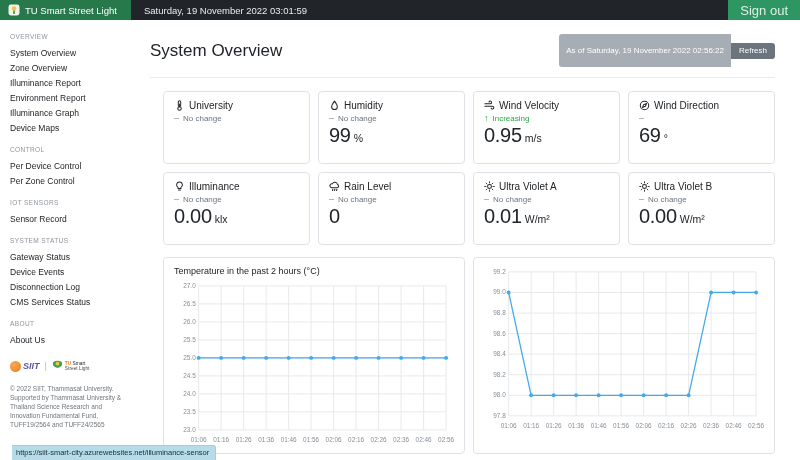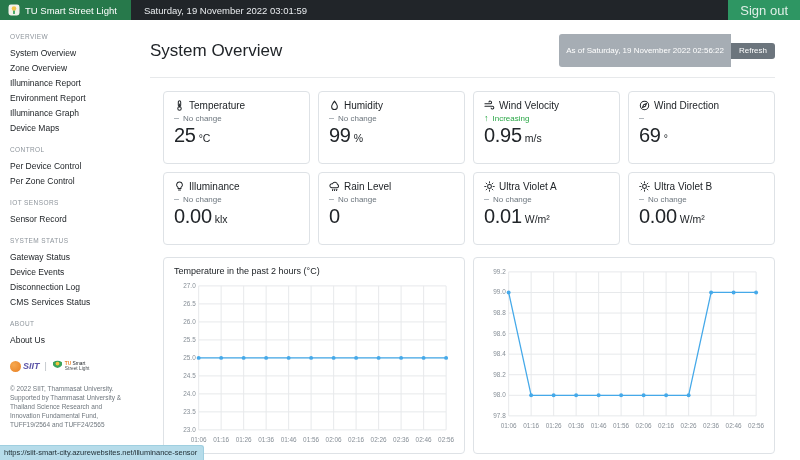--- a/index.html
+++ b/index.html
@@ -61,21 +61,21 @@
   .stat-change.up, .stat-change.up .trend-symbol { color:#28a745; }
   .stat-value { margin-top:1px; font-size:20px; letter-spacing:-.3px; color:#212529; }
   .stat-unit { font-size:10.5px; margin-left:3px; letter-spacing:0; }
 
   .chart-card { border:1px solid #dee2e6; border-radius:4px; padding:8px 10px 4px; height:197px;
     background:#fff; }
   .chart-title { font-size:9px; color:#212529; margin-bottom:4px; }
   .chart-card svg { display:block; width:100%; }
 
   
-  .status-bubble { position:absolute; left:0; bottom:0; background:#b6dcea; color:#1e2b31;
+  .status-bubble { position:absolute; left:12px; bottom:0; background:#b6dcea; color:#1e2b31;
     font-size:7.5px; padding:2.5px 6px 3px 4px; border-top-right-radius:3px; z-index:20;
     border:1px solid #9fcfe0; border-left:none; border-bottom:none; }
 </style>
 </head>
 <body>
 
 <header class="navbar">
   <a class="brand">
     <span class="brand-icon">
       <svg viewBox="0 0 12 12" width="12" height="12">
@@ -149,27 +149,26 @@
     <section id="stats-grid" class="stats-grid">
         <div class="stat-card">
           <div class="stat-title">
             <span class="icon">
               <svg viewBox="0 0 12 12">
                 <rect x="4.7" y="0.9" width="2.6" height="6.2" rx="1.3" fill="none" stroke="#212529" stroke-width="1.1" stroke-linecap="round" stroke-linejoin="round"></rect>
                 <circle cx="6" cy="9.2" r="1.9" fill="none" stroke="#212529" stroke-width="1.1" stroke-linecap="round" stroke-linejoin="round"></circle>
                 <line x1="6" y1="4" x2="6" y2="8" stroke="#212529" stroke-width="1"></line>
               </svg>
             </span>
-            <span>Temperature</span>
-          </div>
-          <div class="stat-change flat">
-            <span class="trend-symbol">–</span>
-            <span>No change</span>
-          </div>
-          <div class="stat-value"><span>25</span><span class="stat-unit">°C</span></div>
+            <span>University</span>
+          </div>
+          <div class="stat-change flat">
+            <span class="trend-symbol">–</span>
+            <span>No change</span>
+          </div>
         </div>
         <div class="stat-card">
           <div class="stat-title">
             <span class="icon">
               <svg viewBox="0 0 12 12">
                 <path d="M6 1.2 C6 1.2 2.9 5.2 2.9 7.3 a3.1 3.1 0 0 0 6.2 0 C9.1 5.2 6 1.2 6 1.2 Z" fill="none" stroke="#212529" stroke-width="1.1" stroke-linecap="round" stroke-linejoin="round"></path>
               </svg>
             </span>
             <span>Humidity</span>
           </div>

